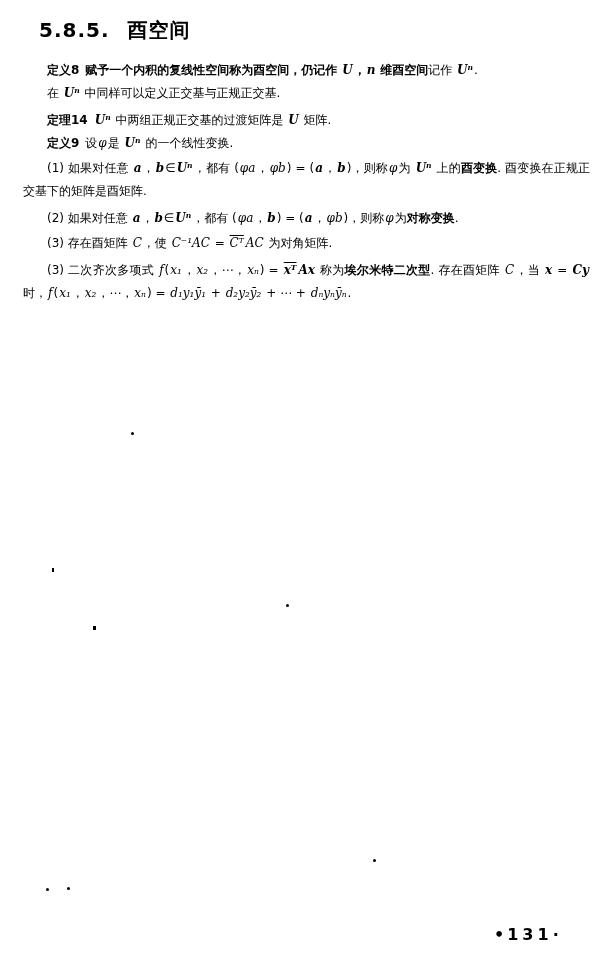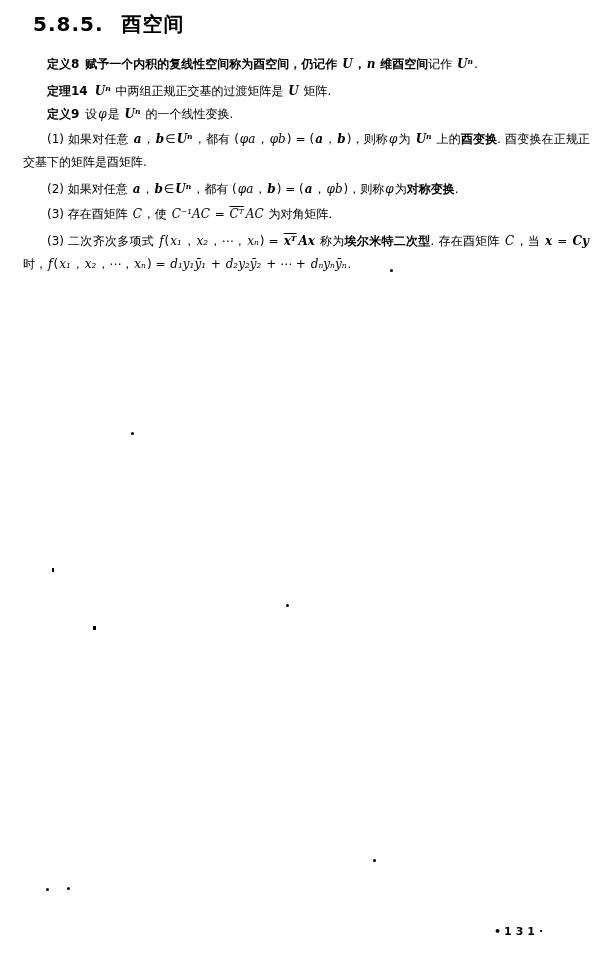--- a/index.html
+++ b/index.html
@@ -4,21 +4,21 @@
 <style>
   html,body{margin:0;padding:0;background:#fff;}
   body{
     width:608px;height:962px;position:relative;overflow:hidden;
     font-family:"DejaVu Sans",sans-serif;color:#000;
     -webkit-font-smoothing:none;
   }
   .page{position:absolute;left:0;top:0;width:608px;height:962px;}
 
   .heading{
-    margin:0;padding:11px 0 0 33px;
+    margin:6px;padding:11px 0 0 33px;
     font-size:20px;line-height:26px;font-weight:700;
     letter-spacing:1px;
   }
   .heading-gap{display:inline-block;width:18px;}
 
   .body-text{
     margin:16px 18px 0 23px;   
     width:567px;
     font-size:12px;line-height:23px;
     text-align:justify;
@@ -30,35 +30,36 @@
 
   
   .s-b{font-weight:700;}
   .s-m{font-family:"DejaVu Serif","DejaVu Sans",serif;font-style:italic;padding:0 1px;}
   .s-mb{font-family:"DejaVu Serif","DejaVu Sans",serif;font-style:italic;font-weight:700;padding:0 1px;}
   .s-ov{font-family:"DejaVu Serif","DejaVu Sans",serif;font-style:italic;text-decoration:overline;padding:0 1px;}
   .s-ovb{font-family:"DejaVu Serif","DejaVu Sans",serif;font-style:italic;font-weight:700;text-decoration:overline;padding:0 1px;}
 
   .footer{
     position:absolute;left:494px;top:925px;
-    font-size:11px;font-weight:700;letter-spacing:3px;white-space:nowrap;
+    font-size:16px;font-weight:700;letter-spacing:3px;white-space:nowrap;
   }
   .footer .pgnum{letter-spacing:4px;}
 
   .speck{position:absolute;background:#000;width:3px;height:3px;border-radius:50%;}
 </style>
 </head>
 <body>
 
 <div class="page">
 
   <h1 class="heading"><span>5.8.5.</span><span class="heading-gap"></span><span>酉空间</span></h1>
 
   <div class="body-text">
     <p class="para"><span class="s-b">定义8</span><span> </span><span class="s-b">赋予一个内积的复线性空间称为酉空间，仍记作</span><span> </span><span class="s-mb">U</span><span class="s-b">，</span><span class="s-mb">n</span><span> </span><span class="s-b">维酉空间</span><span>记作 </span><span class="s-mb">Uⁿ</span><span>.</span></p>
+    <p class="para"><span>在 </span><span class="s-mb">Uⁿ</span><span> 中同样可以定义正交基与正规正交基.</span></p>
     <p class="para mt4"><span class="s-b">定理14</span><span> </span><span class="s-mb">Uⁿ</span><span> 中两组正规正交基的过渡矩阵是 </span><span class="s-mb">U</span><span> 矩阵.</span></p>
     <p class="para"><span class="s-b">定义9</span><span> 设</span><span class="s-m">φ</span><span>是 </span><span class="s-mb">Uⁿ</span><span> 的一个线性变换.</span></p>
     <p class="para mt2"><span>(1) 如果对任意 </span><span class="s-mb">a</span><span>，</span><span class="s-mb">b</span><span>∈</span><span class="s-mb">Uⁿ</span><span>，都有 (</span><span class="s-m">φa</span><span>，</span><span class="s-m">φb</span><span>) = (</span><span class="s-mb">a</span><span>，</span><span class="s-mb">b</span><span>)，则称</span><span class="s-m">φ</span><span>为 </span><span class="s-mb">Uⁿ</span><span> 上的</span><span class="s-b">酉变换</span><span>. 酉变换在正规正交基下的矩阵是酉矩阵.</span></p>
     <p class="para mt6"><span>(2) 如果对任意 </span><span class="s-mb">a</span><span>，</span><span class="s-mb">b</span><span>∈</span><span class="s-mb">Uⁿ</span><span>，都有 (</span><span class="s-m">φa</span><span>，</span><span class="s-mb">b</span><span>) = (</span><span class="s-mb">a</span><span>，</span><span class="s-m">φb</span><span>)，则称</span><span class="s-m">φ</span><span>为</span><span class="s-b">对称变换</span><span>.</span></p>
     <p class="para mt2"><span>(3) 存在酉矩阵 </span><span class="s-m">C</span><span>，使 </span><span class="s-m">C⁻¹AC</span><span> = </span><span class="s-ov">Cᵀ</span><span class="s-m">AC</span><span> 为对角矩阵.</span></p>
     <p class="para mt4"><span>(3) 二次齐次多项式 </span><span class="s-m">f</span><span>(</span><span class="s-m">x₁</span><span>，</span><span class="s-m">x₂</span><span>，⋯，</span><span class="s-m">xₙ</span><span>) = </span><span class="s-ovb">xᵀ</span><span class="s-mb">Ax</span><span> 称为</span><span class="s-b">埃尔米特二次型</span><span>. 存在酉矩阵 </span><span class="s-m">C</span><span>，当 </span><span class="s-mb">x</span><span> = </span><span class="s-mb">Cy</span><span> 时，</span><span class="s-m">f</span><span>(</span><span class="s-m">x₁</span><span>，</span><span class="s-m">x₂</span><span>，⋯，</span><span class="s-m">xₙ</span><span>) = </span><span class="s-m">d₁y₁ȳ₁</span><span> + </span><span class="s-m">d₂y₂ȳ₂</span><span> + ⋯ + </span><span class="s-m">dₙyₙȳₙ</span><span>.</span></p>
   </div>
 
   <div class="speck" style="left:390px;top:269px;"></div>
   <div class="speck" style="left:131px;top:432px;"></div>

